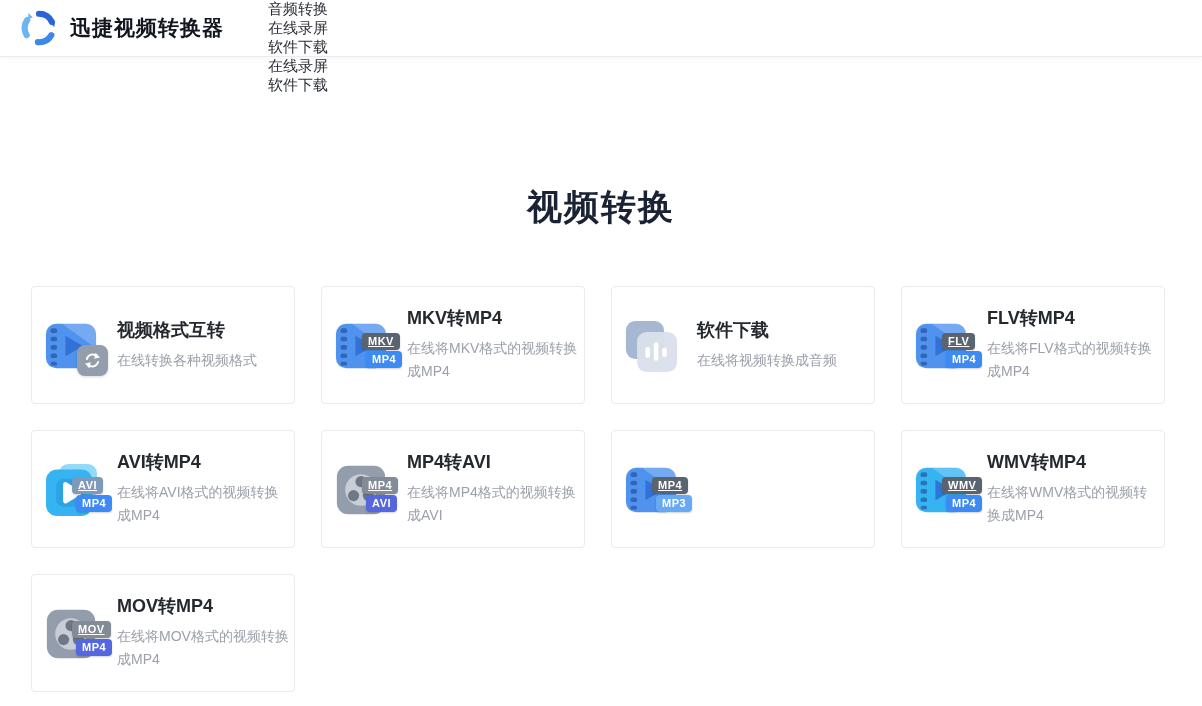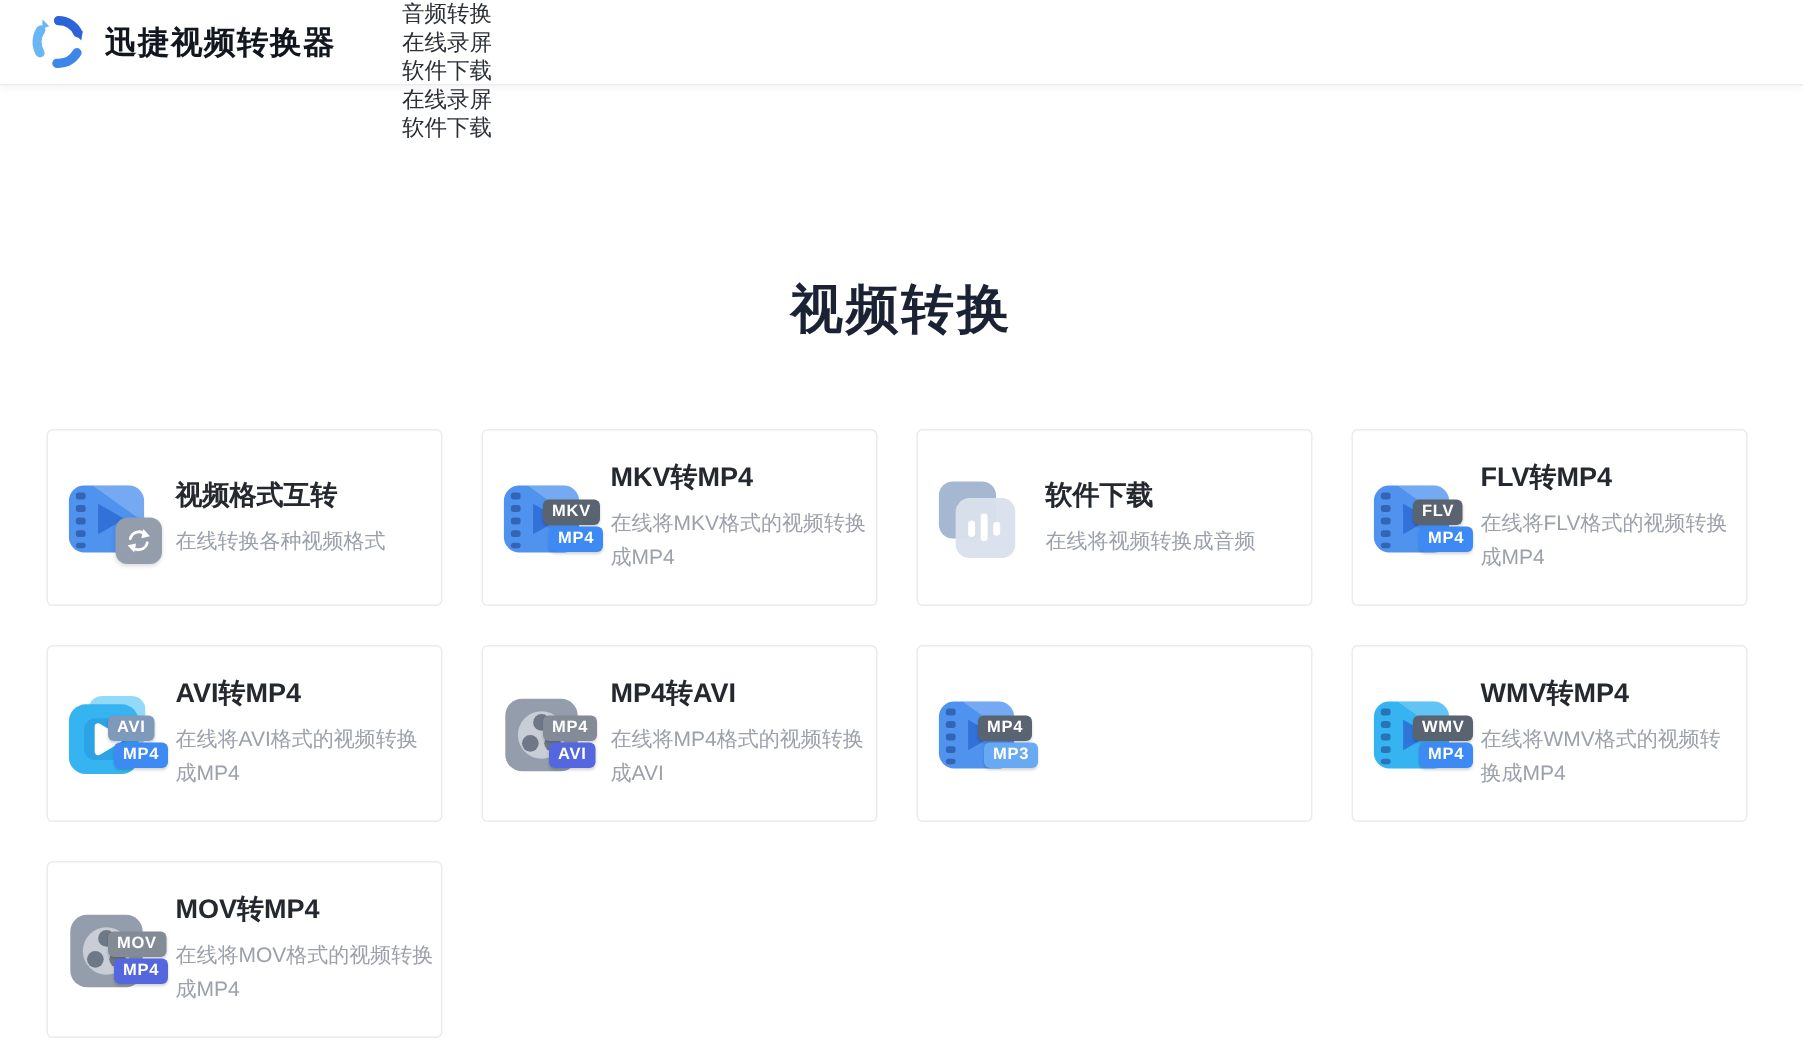--- a/index.html
+++ b/index.html
@@ -32,21 +32,21 @@
   .card { width:264px; height:118px; background:#fff; border:1px solid #ebebee;
     border-radius:4px; display:flex; align-items:center; padding-left:13px;
     cursor:pointer; }
 
   .icon-wrap { position:relative; width:57px; height:57px; flex:0 0 auto; }
   .icon-wrap svg.base { width:52px; height:52px; display:block; margin-top:3px; }
 
   .badge { position:absolute; color:#fff; font-size:11px; font-weight:700;
     line-height:13px; padding:2px 6px; border-radius:4px; letter-spacing:.5px;
     box-shadow:0 1px 2px rgba(0,0,0,.18); white-space:nowrap; }
-  .badge-top { left:27px; top:16px; }
+  .badge-top { left:27px; top:16px;text-decoration:underline; }
   .badge-bot { left:31px; top:34px; }
   .b-dark     { background:var(--c-badge-dark,#5a6370); }
   .b-blue     { background:var(--c-accent,#3d8af5); }
   .b-lightblue{ background:var(--c-badge-lightblue,#67a9f3); }
   .b-gray     { background:var(--c-badge-gray,#838b97); }
   .b-indigo   { background:var(--c-badge-indigo,#5567de); }
   .b-grayblue { background:var(--c-badge-grayblue,#7f99ba); }
 
   .sync-overlay { position:absolute; right:-6px; bottom:-2px; width:31px; height:31px;
     border-radius:8px; background:var(--c-icon-gray,#939dab);

